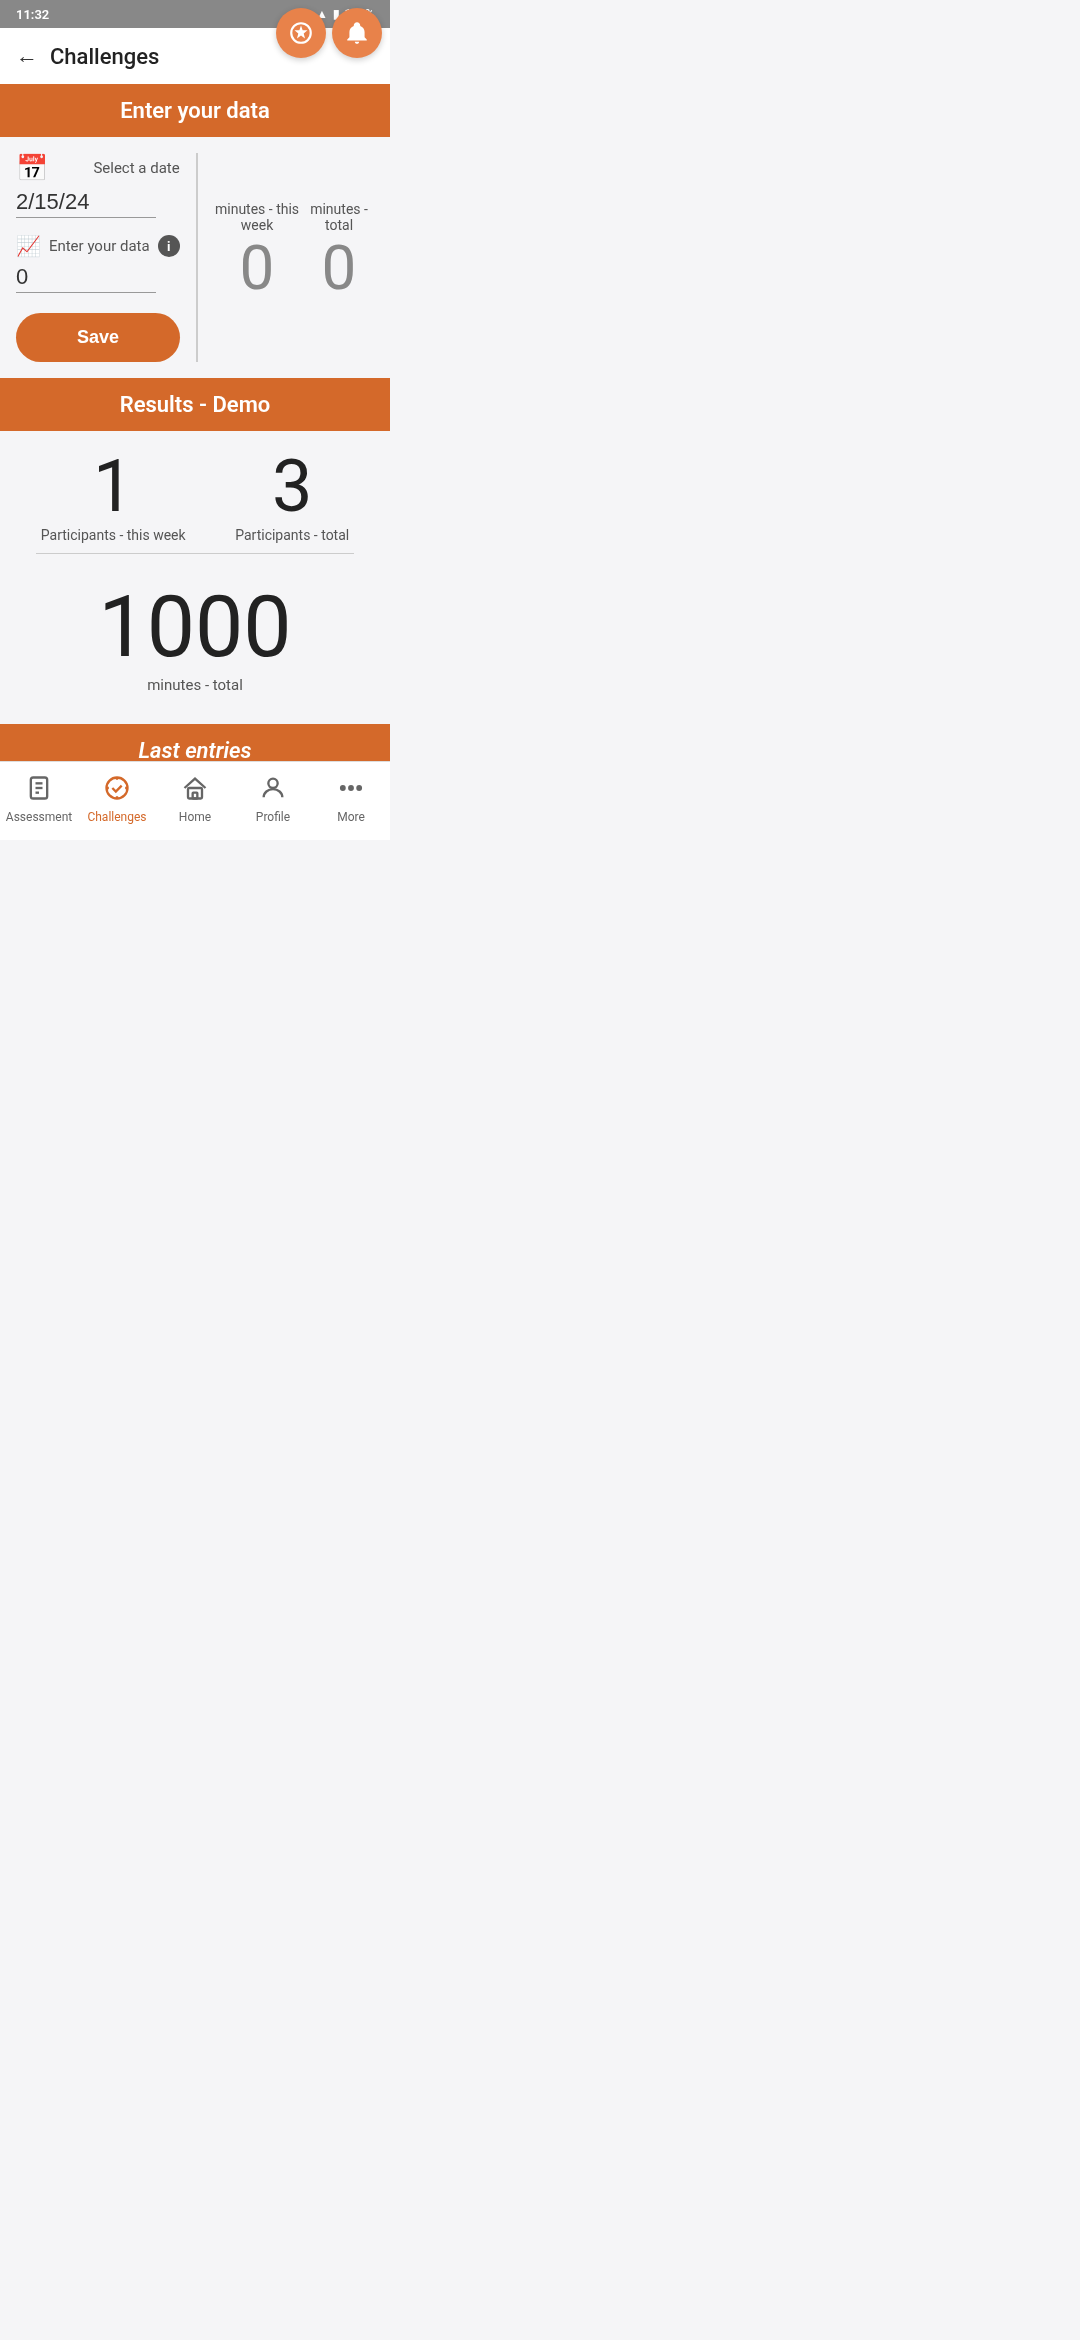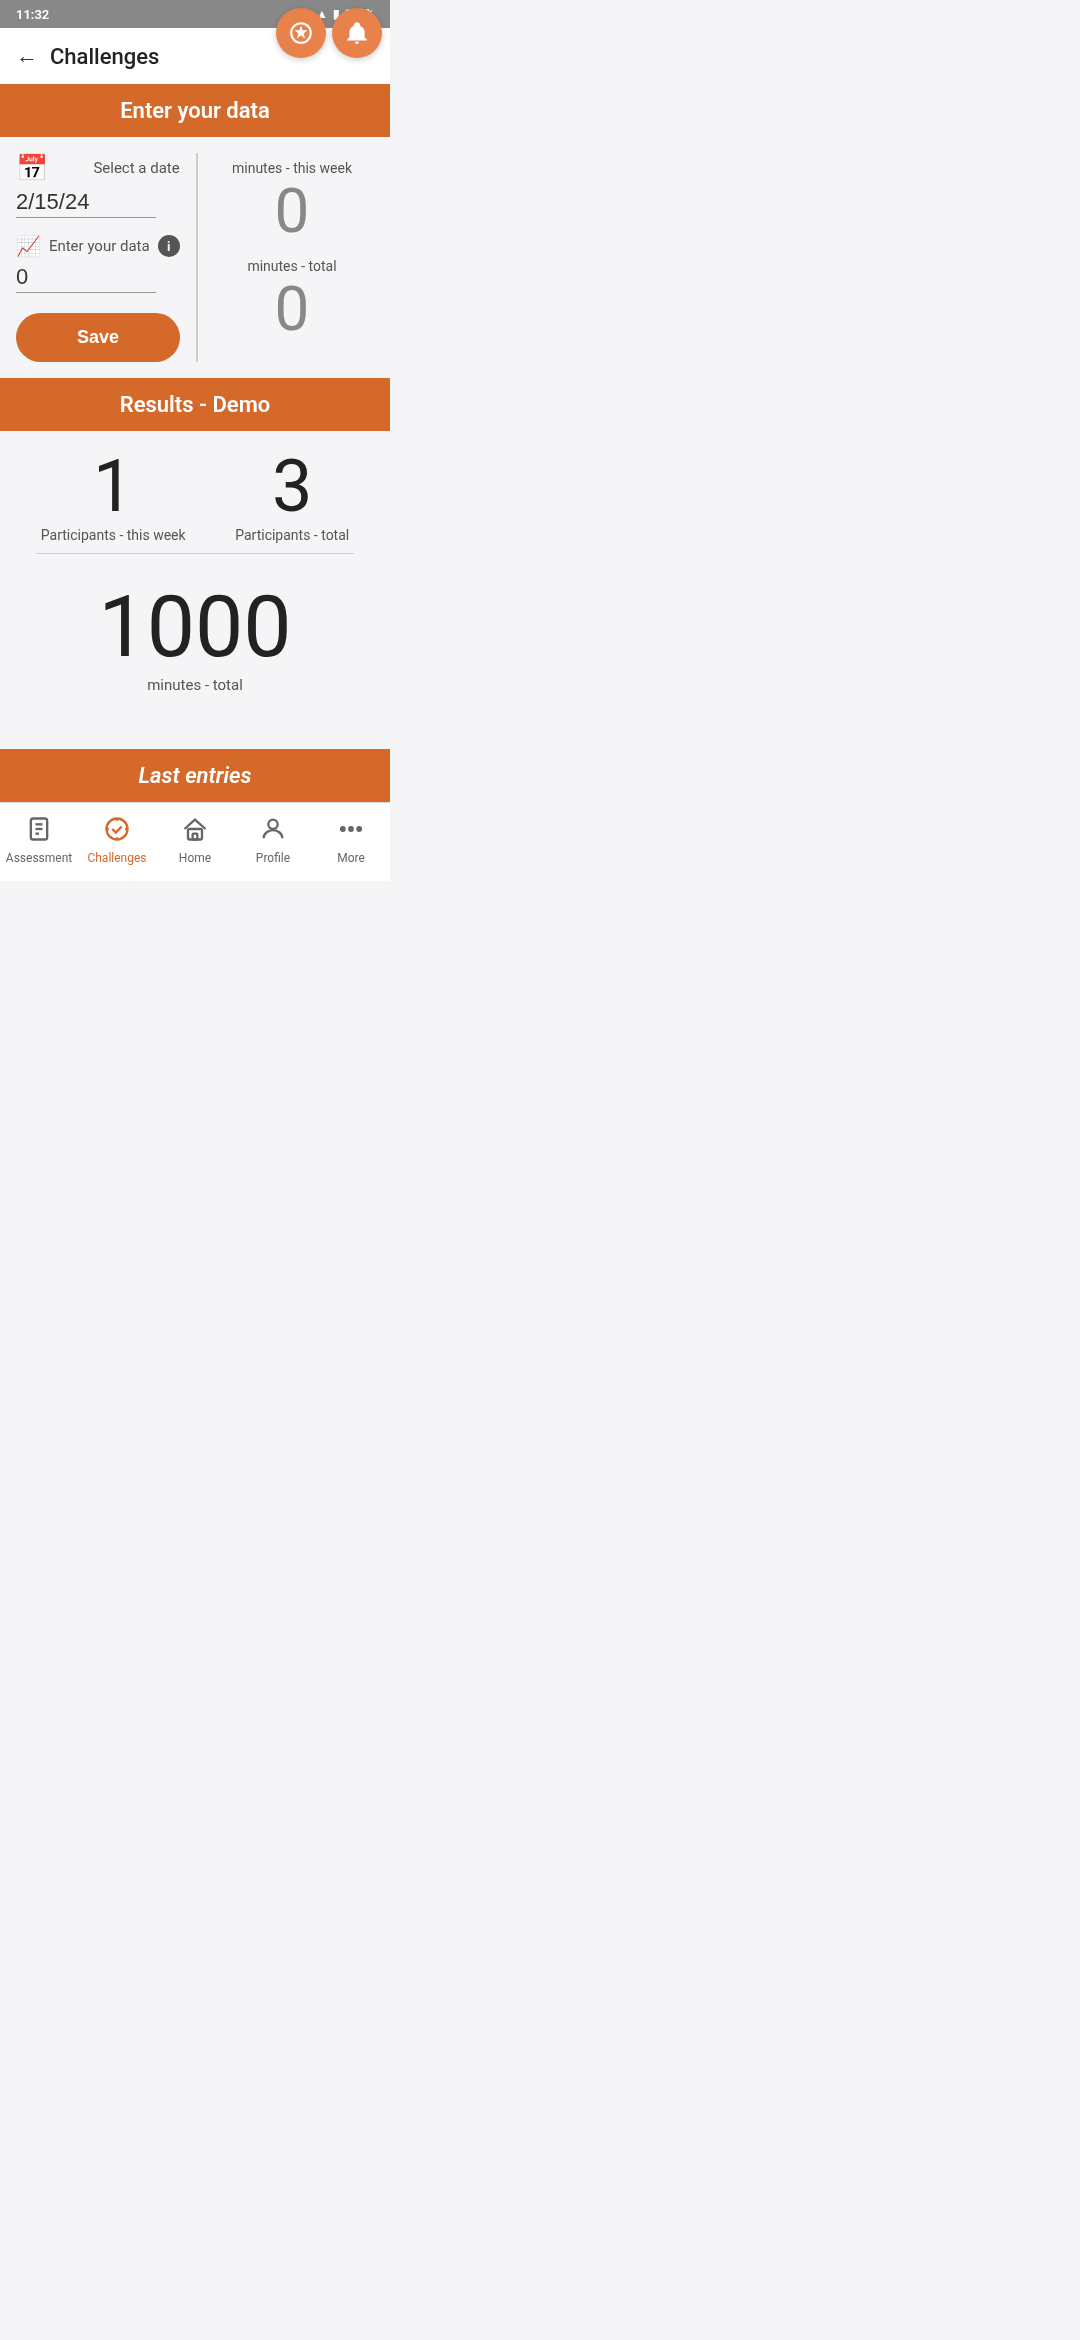--- a/index.html
+++ b/index.html
@@ -97,21 +97,21 @@
     }
     .enter-data-left {
       flex: 1;
       padding-right: 16px;
       border-right: 2px solid #ccc;
     }
     .enter-data-right {
       flex: 1;
       padding-left: 12px;
       display: flex;
-      flex-direction: column;
+      flex-direction: row;
       align-items: center;
       justify-content: center;
     }
 
     .date-row {
       display: flex;
       align-items: center;
       gap: 10px;
       margin-bottom: 6px;
     }
@@ -247,39 +247,38 @@
       font-size: 15px;
       color: #555;
       margin-top: 6px;
     }
 
     
     .last-entries-banner {
       background: #D4692A;
       padding: 14px 16px;
       text-align: center;
-      margin-top: 25px;
     }
     .last-entries-text {
       color: white;
       font-size: 22px;
       font-weight: 600;
       font-style: italic;
     }
 
     
     .bottom-nav {
       background: white;
       border-top: 1px solid #ddd;
       display: flex;
       justify-content: space-around;
       align-items: center;
       padding: 8px 0 12px;
       position: sticky;
-      bottom: 0;
+      bottom: 16px;
     }
     .nav-item {
       display: flex;
       flex-direction: column;
       align-items: center;
       gap: 4px;
       cursor: pointer;
       flex: 1;
       padding: 4px 0;
     }

